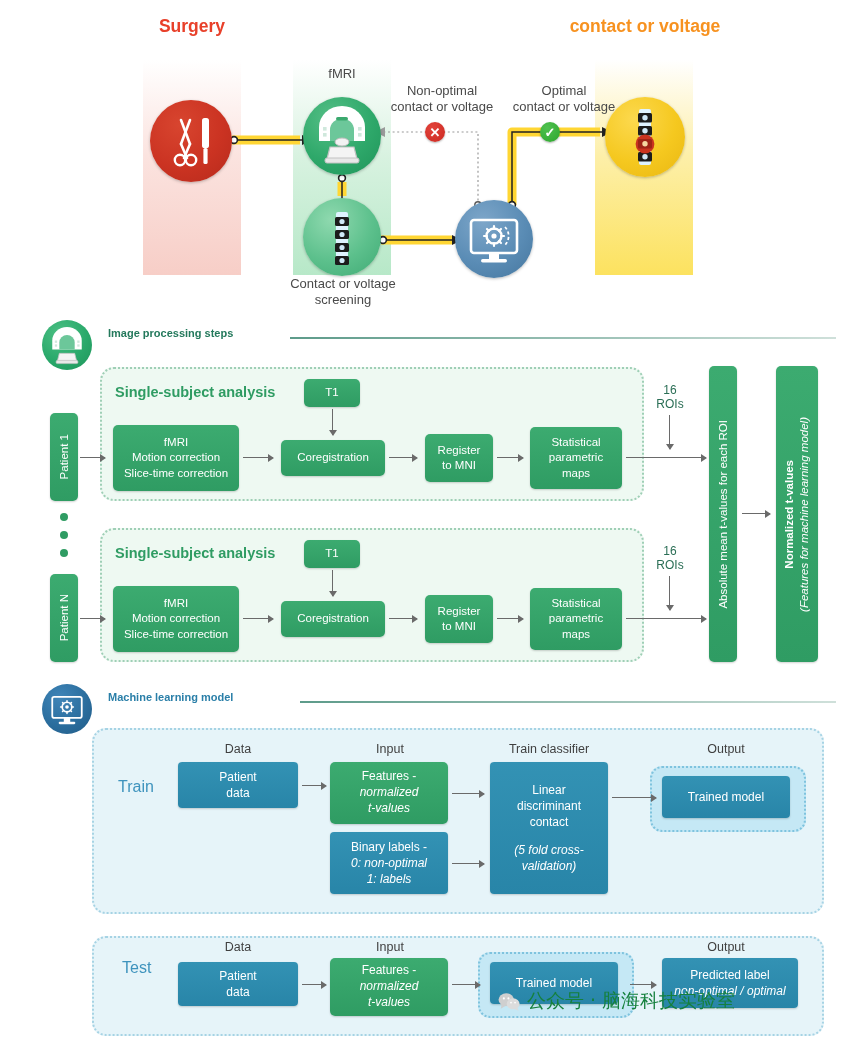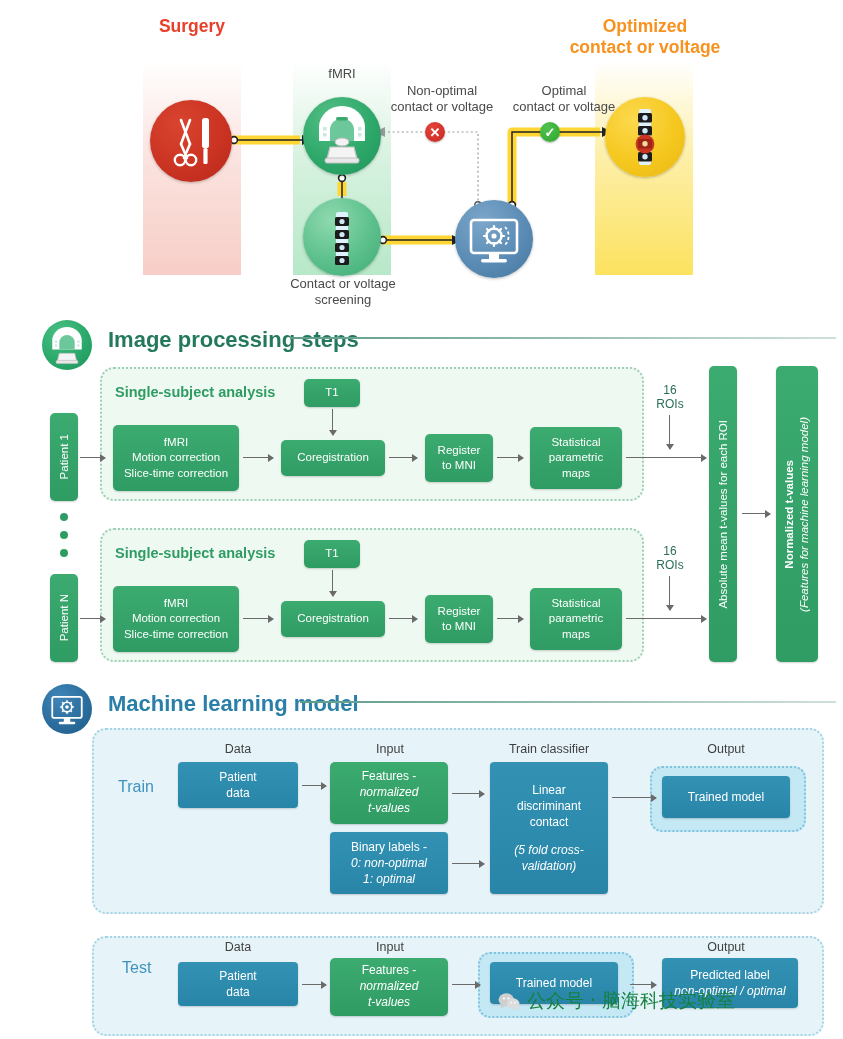--- a/index.html
+++ b/index.html
@@ -55,21 +55,21 @@
      font-size:13px;font-weight:700;box-shadow:0 1px 2px rgba(0,0,0,.3);}
   #badge-x{left:425px;top:122px;background:radial-gradient(circle at 35% 30%,#e2423a,#cc2a22);}
   #badge-check{left:540px;top:122px;background:radial-gradient(circle at 35% 30%,#4fc14f,#2da52d);}
 
   
   .sec-icon{position:absolute;width:50px;height:50px;border-radius:50%;}
   #sec-icon-img{left:42px;top:320px;
      background:radial-gradient(circle at 36% 28%,#4cc084 0%,#2aa96b 55%,#1d9359 100%);}
   #sec-icon-ml{left:42px;top:684px;
      background:radial-gradient(circle at 36% 28%,#3f85b8 0%,#2b6e9e 55%,#215b86 100%);}
-  .sec-title{position:absolute;font-size:22px;font-weight:600;}
+  .sec-title{position:absolute;font-size:11px;font-weight:600;}
   #sec-title-img{left:108px;top:327px;color:#24795c;}
   #sec-title-ml{left:108px;top:691px;color:#2a7fa8;}
   .sec-rule{position:absolute;height:2px;}
   #sec-rule-img{left:290px;top:337px;width:546px;
      background:linear-gradient(to right,#5d9b8a,#cfe0da);}
   #sec-rule-ml{left:300px;top:701px;width:536px;
      background:linear-gradient(to right,#5d9b8a,#cfe0da);}
 
   
   .dashbox{position:absolute;border-radius:14px;border:2px dotted #9fcfb6;}
@@ -117,21 +117,20 @@
 <body>
 
 <div id="top-panel" class="abs">
 
   <div class="band" id="band-surgery"></div>
   <div class="band" id="band-contact"></div>
   <div class="band" id="band-optimized"></div>
 
   <div class="stage-title" id="title-surgery">Surgery</div>
   <div class="stage-title" id="title-optimized">
-    <div>Optimized</div>
     <div>contact or voltage</div>
   </div>
 
   <div class="sub-lbl" id="lbl-fmri">fMRI</div>
   <div class="sub-lbl" id="lbl-nonoptimal">
     <div>Non-optimal</div>
     <div>contact or voltage</div>
   </div>
   <div class="sub-lbl" id="lbl-optimal">
     <div>Optimal</div>
@@ -395,21 +394,21 @@
   <div>data</div>
 </div>
 <div class="gbox" style="left:330px;top:762px;width:118px;height:62px;flex-direction:column;font-size:12px;">
   <div>Features -</div>
   <div style="font-style:italic;">normalized</div>
   <div style="font-style:italic;">t-values</div>
 </div>
 <div class="bbox" style="left:330px;top:832px;width:118px;height:62px;flex-direction:column;font-size:12px;">
   <div>Binary labels -</div>
   <div style="font-style:italic;">0: non-optimal</div>
-  <div style="font-style:italic;">1: optimal</div>
+  <div style="font-style:italic;">1: labels</div>
 </div>
 <div class="bbox" style="left:490px;top:762px;width:118px;height:132px;flex-direction:column;font-size:12px;">
   <div>Linear</div>
   <div>discriminant</div>
   <div>contact</div>
   <div style="height:12px;"></div>
   <div style="font-style:italic;">(5 fold cross-</div>
   <div style="font-style:italic;">validation)</div>
 </div>
 <div class="halo" style="left:650px;top:766px;width:152px;height:62px;"></div>

